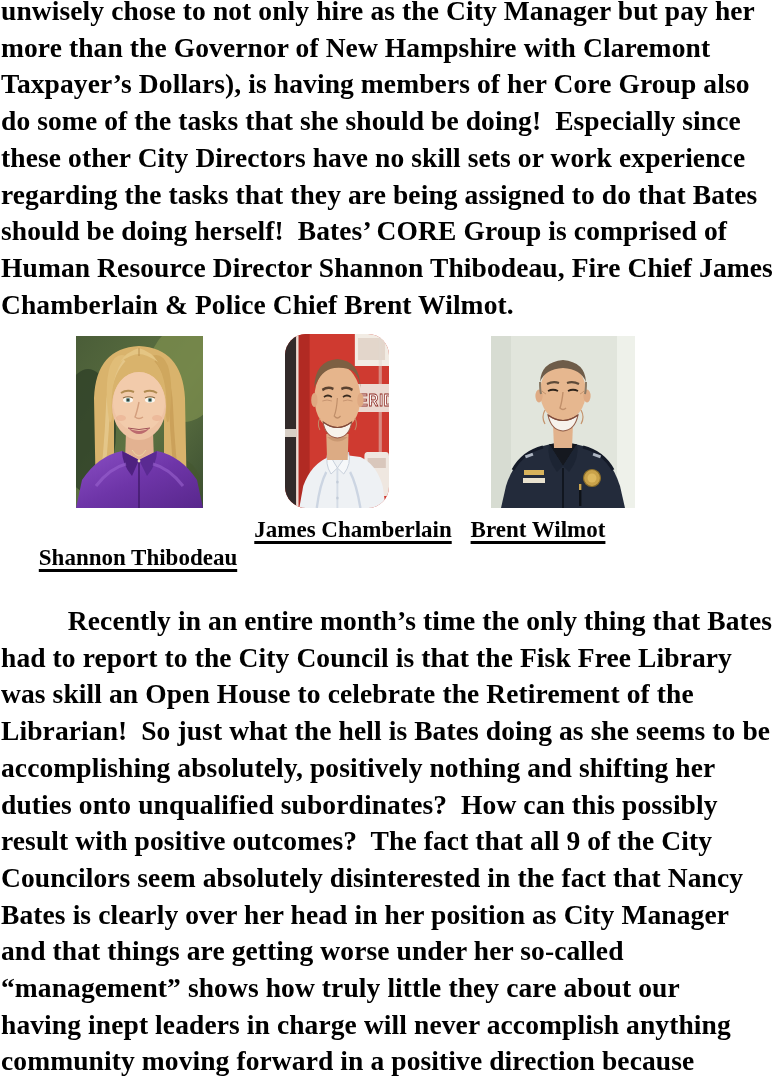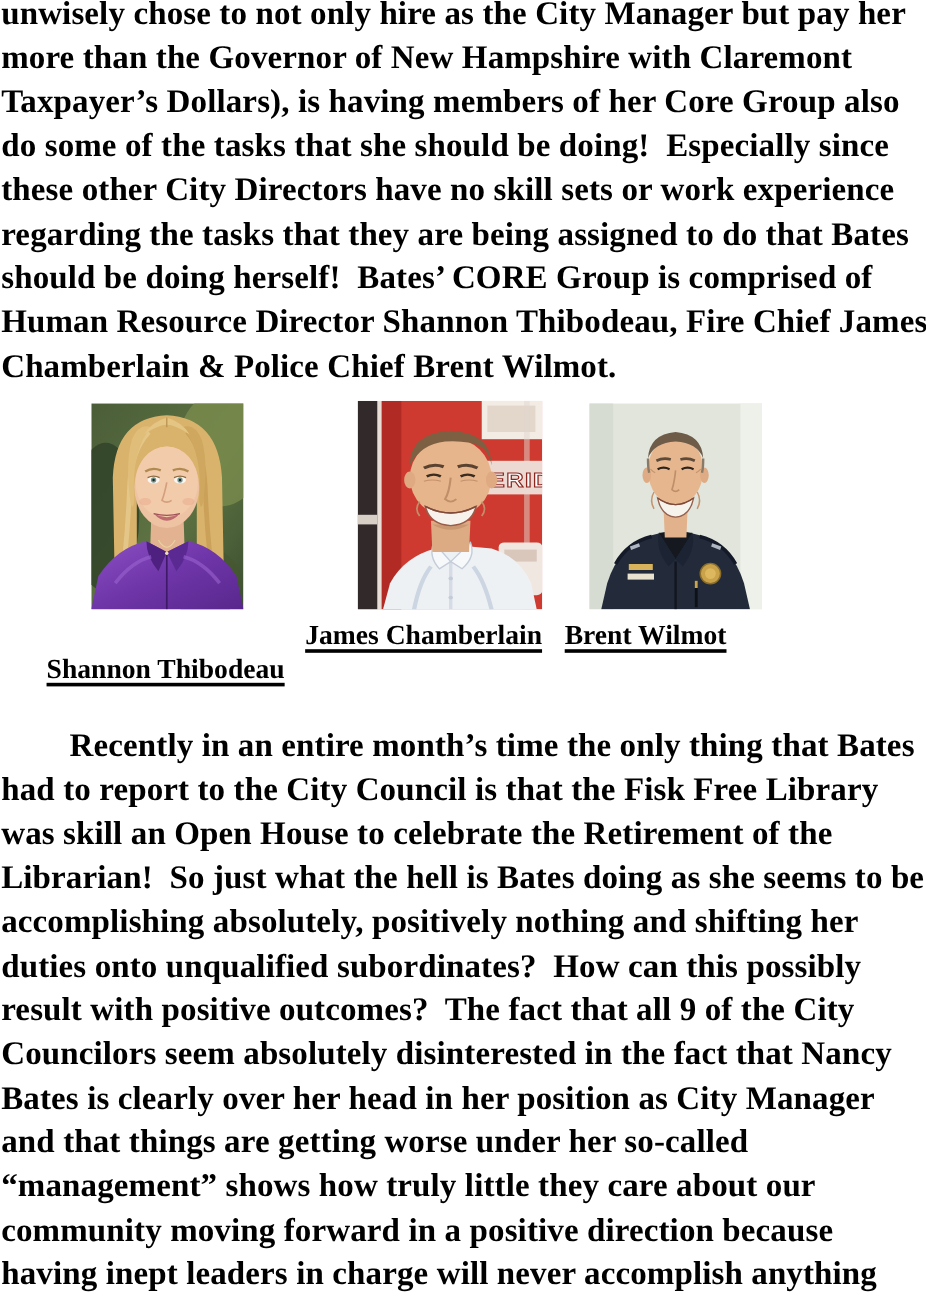--- a/index.html
+++ b/index.html
@@ -14,25 +14,25 @@
     position:absolute;left:1px;right:0;
     color:#000;
     font-weight:bold;
     font-size:27.5px;
     line-height:36.7px;
     letter-spacing:0.1px;
   }
   .paragraph-1{top:-7px;}
   .paragraph-2{top:603px;}
   .line{white-space:pre;}
-  .paragraph-2 .line:first-child{padding-left:57px;}
+  .paragraph-2 .line:first-child{padding-left:57px;text-align:right;}
 
   .photo{position:absolute;overflow:hidden;}
   #photo-1{left:76px;top:336px;width:127px;height:172px;}
-  #photo-2{left:298px;top:334px;width:154px;height:174px;}
+  #photo-2{left:285px;top:334px;width:104px;height:174px;border-radius:21px;}
   #photo-3{left:491px;top:336px;width:144px;height:172px;}
   .photo svg{width:100%;height:100%;display:block;}
 
   .caption{
     position:absolute;top:517px;
     transform:translateX(-50%);
     color:#000;
     font-weight:bold;
     font-size:23px;
     white-space:pre;
@@ -244,15 +244,15 @@
     <div class="line">had to report to the City Council is that the Fisk Free Library</div>
     <div class="line">was skill an Open House to celebrate the Retirement of the</div>
     <div class="line">Librarian!  So just what the hell is Bates doing as she seems to be</div>
     <div class="line">accomplishing absolutely, positively nothing and shifting her</div>
     <div class="line">duties onto unqualified subordinates?  How can this possibly</div>
     <div class="line">result with positive outcomes?  The fact that all 9 of the City</div>
     <div class="line">Councilors seem absolutely disinterested in the fact that Nancy</div>
     <div class="line">Bates is clearly over her head in her position as City Manager</div>
     <div class="line">and that things are getting worse under her so-called</div>
     <div class="line">“management” shows how truly little they care about our</div>
+    <div class="line">having inept leaders in charge will never accomplish anything</div>
     <div class="line">community moving forward in a positive direction because</div>
-    <div class="line">having inept leaders in charge will never accomplish anything</div>
   </div>
 
 </body></html>

